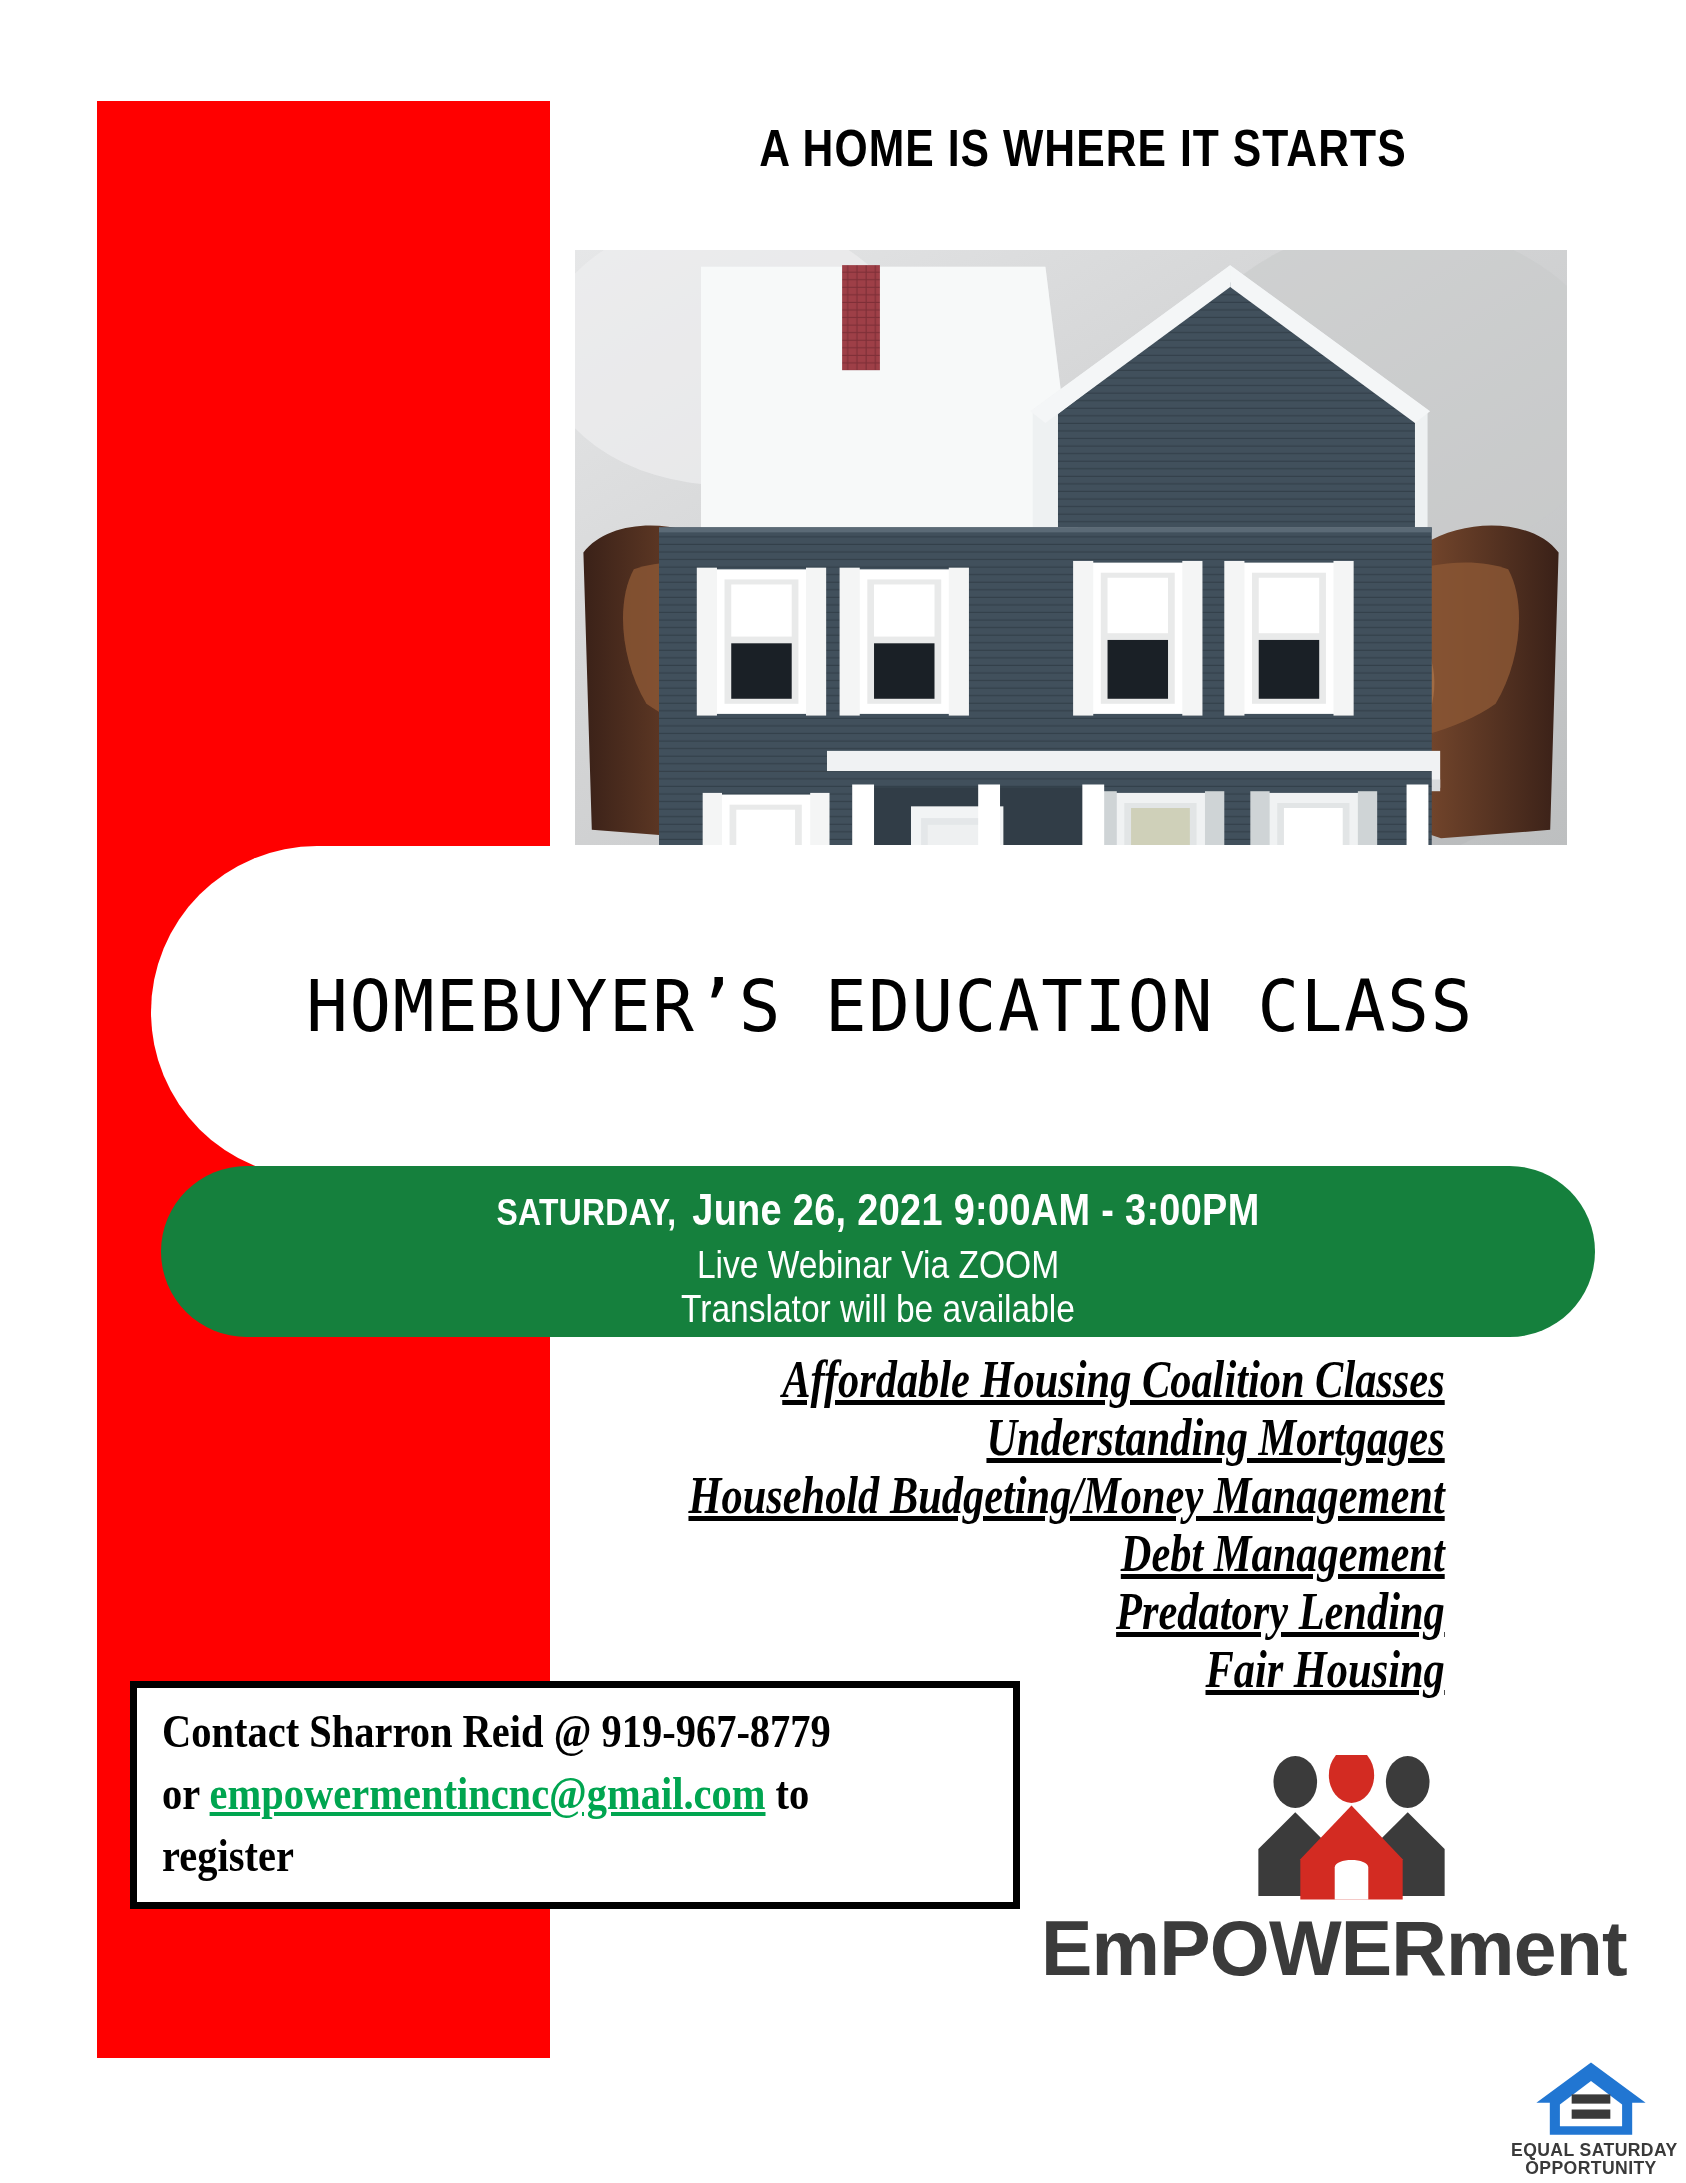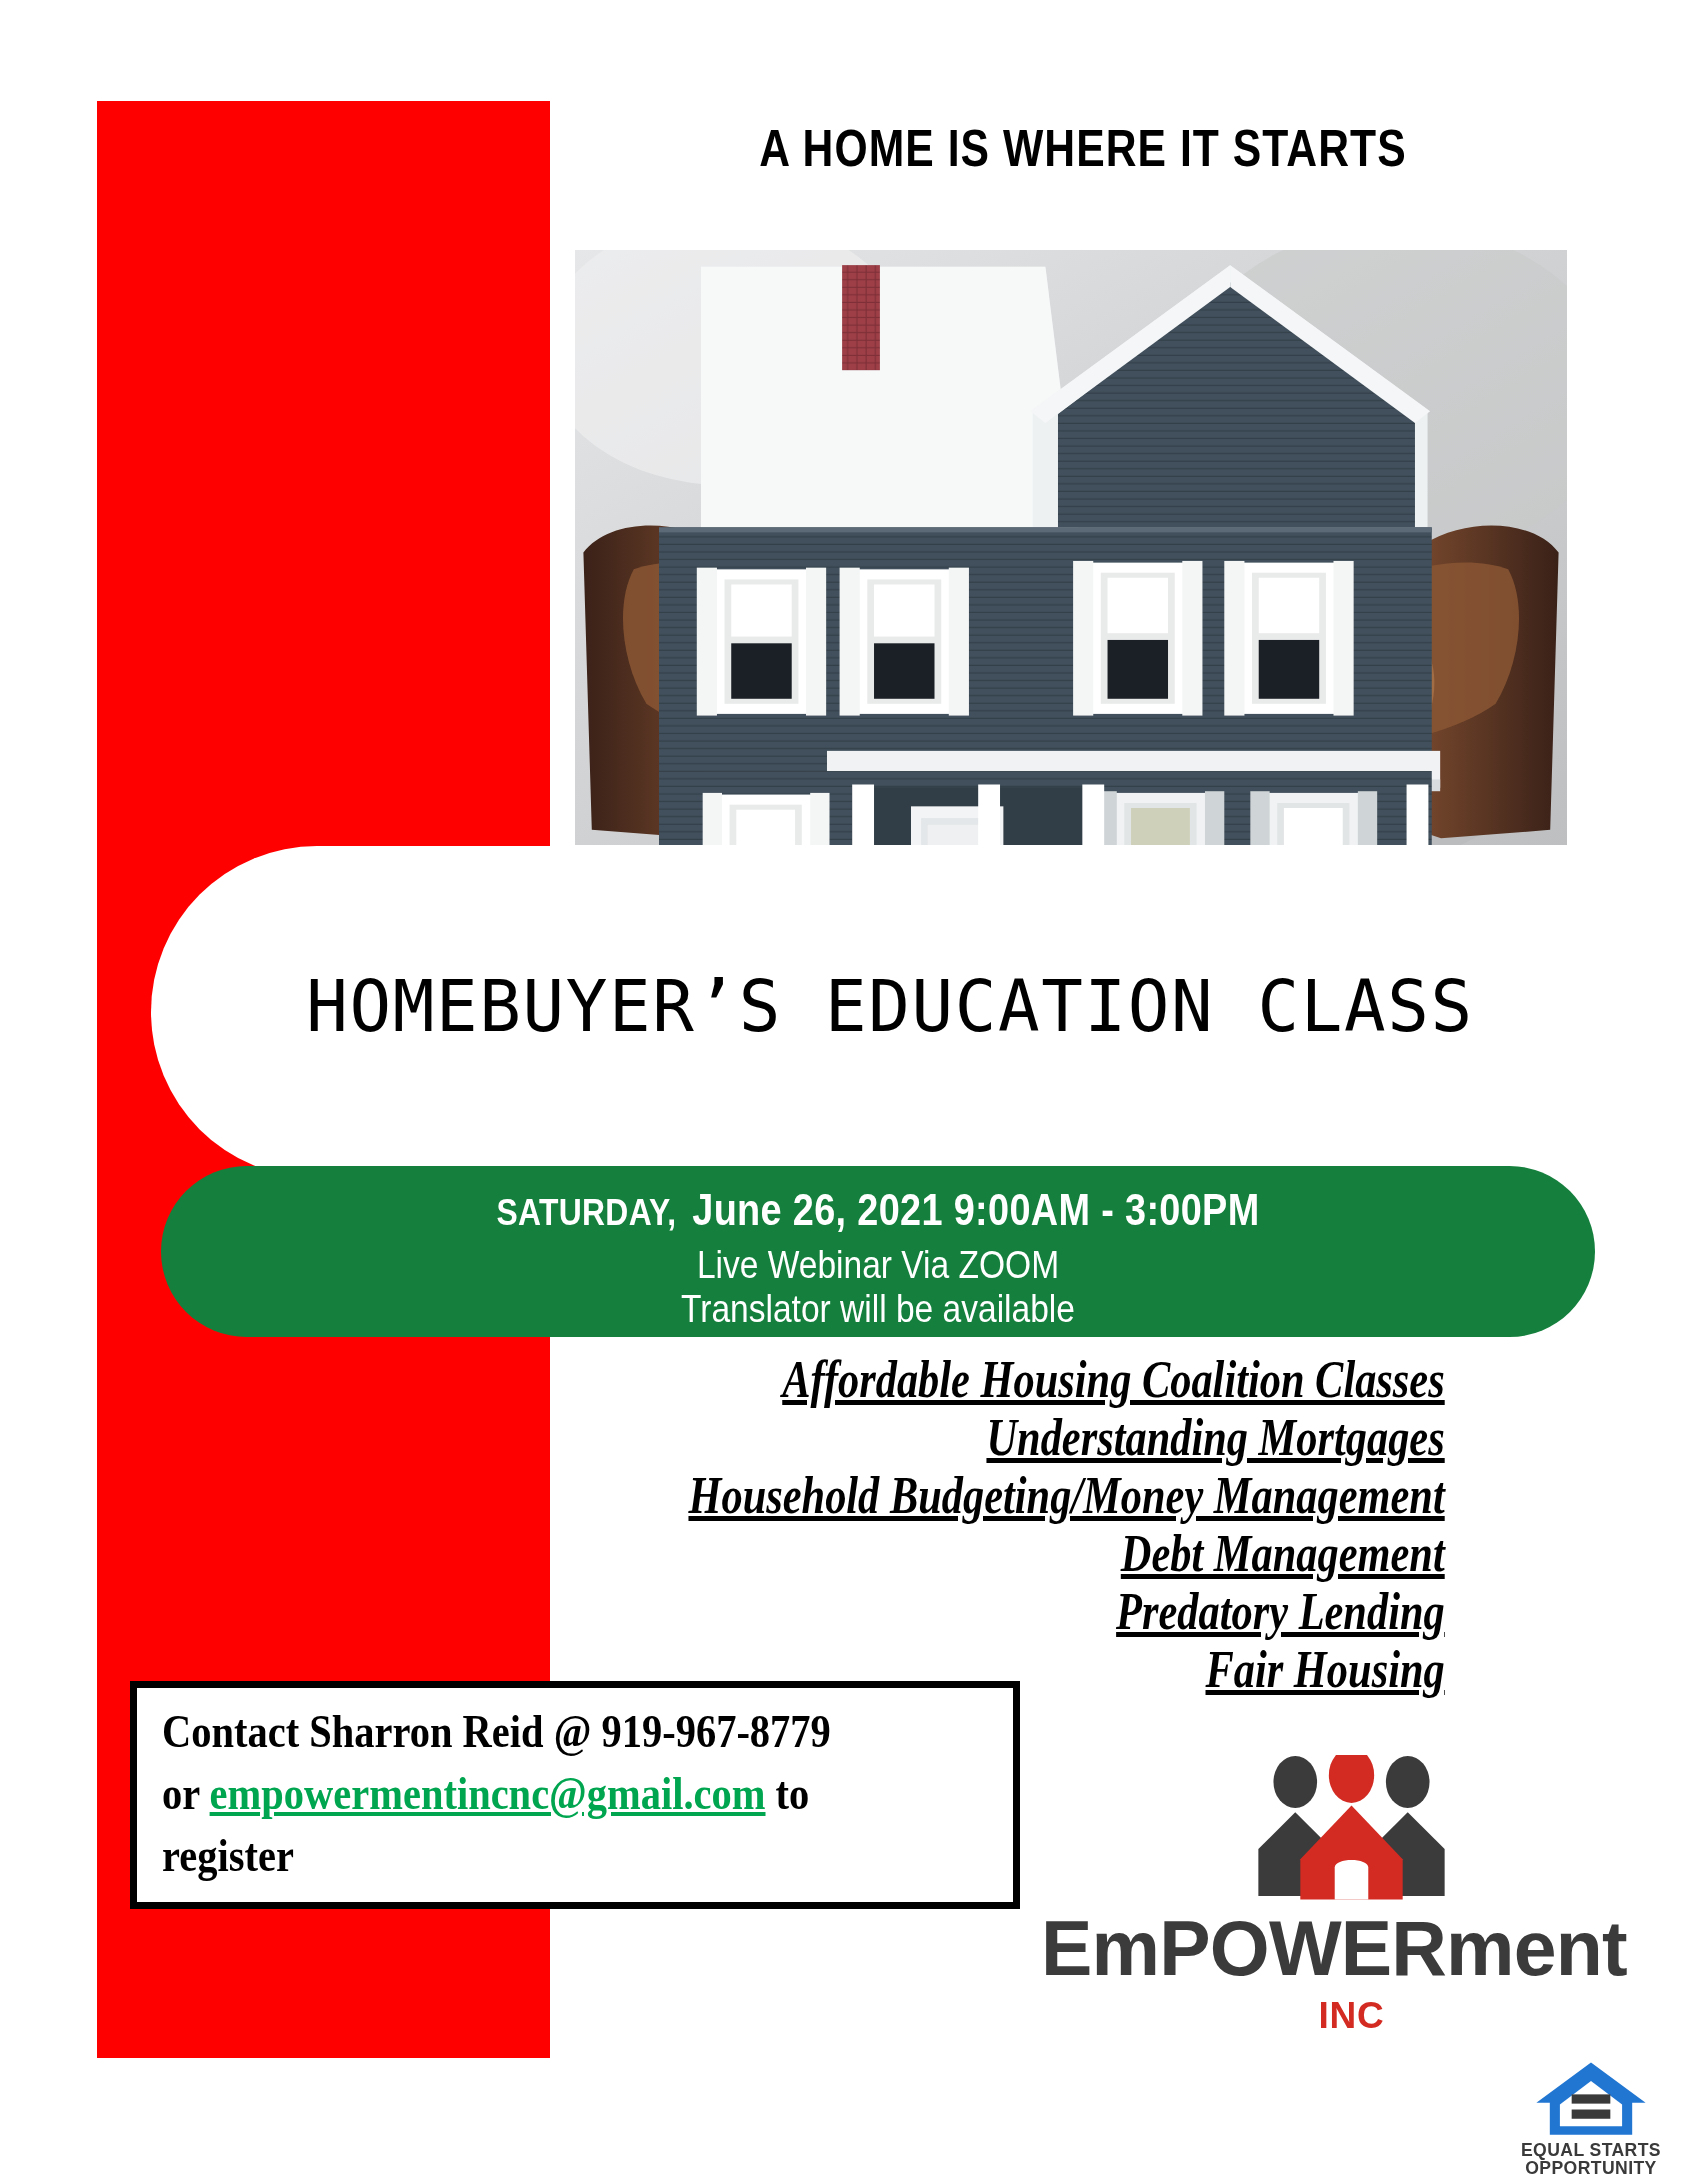--- a/index.html
+++ b/index.html
@@ -481,28 +481,27 @@
       <ellipse cx="182" cy="32" rx="26" ry="31" fill="#3B3B3B"></ellipse>
       <path d="M182 68 L 226 112 L 226 168 L 138 168 L 138 112 Z" fill="#3B3B3B"></path>
 
       <ellipse cx="115" cy="24" rx="27" ry="33" fill="#D32B22"></ellipse>
       <path d="M115 60 L 176 124 L 176 172 L 54 172 L 54 124 Z" fill="#D32B22"></path>
 
       <path d="M95 172 L 95 134 C 95 122, 135 122, 135 134 L 135 172 Z" fill="#ffffff"></path>
     </svg>
   </div>
   <div id="emp-wordmark">EmPOWERment</div>
-  <div id="emp-inc">INC</div>
 </div>
 
 <div id="eho-logo">
   <div id="eho-house">
     <svg viewBox="0 0 138 95">
       <path d="M69 4 L 134 52 L 118 52 L 118 90 L 20 90 L 20 52 L 4 52 Z" fill="#2176D2"></path>
       <path d="M69 26 L 106 54 L 106 80 L 32 80 L 32 54 Z" fill="#ffffff"></path>
       <rect x="46" y="42" width="46" height="11" fill="#3A3A3A"></rect>
       <rect x="46" y="60" width="46" height="11" fill="#3A3A3A"></rect>
     </svg>
   </div>
-  <div id="eho-l1">EQUAL STARTS</div>
+  <div id="eho-l1">EQUAL SATURDAY</div>
   <div id="eho-l2">OPPORTUNITY</div>
 </div>
 
 
 </body></html>

